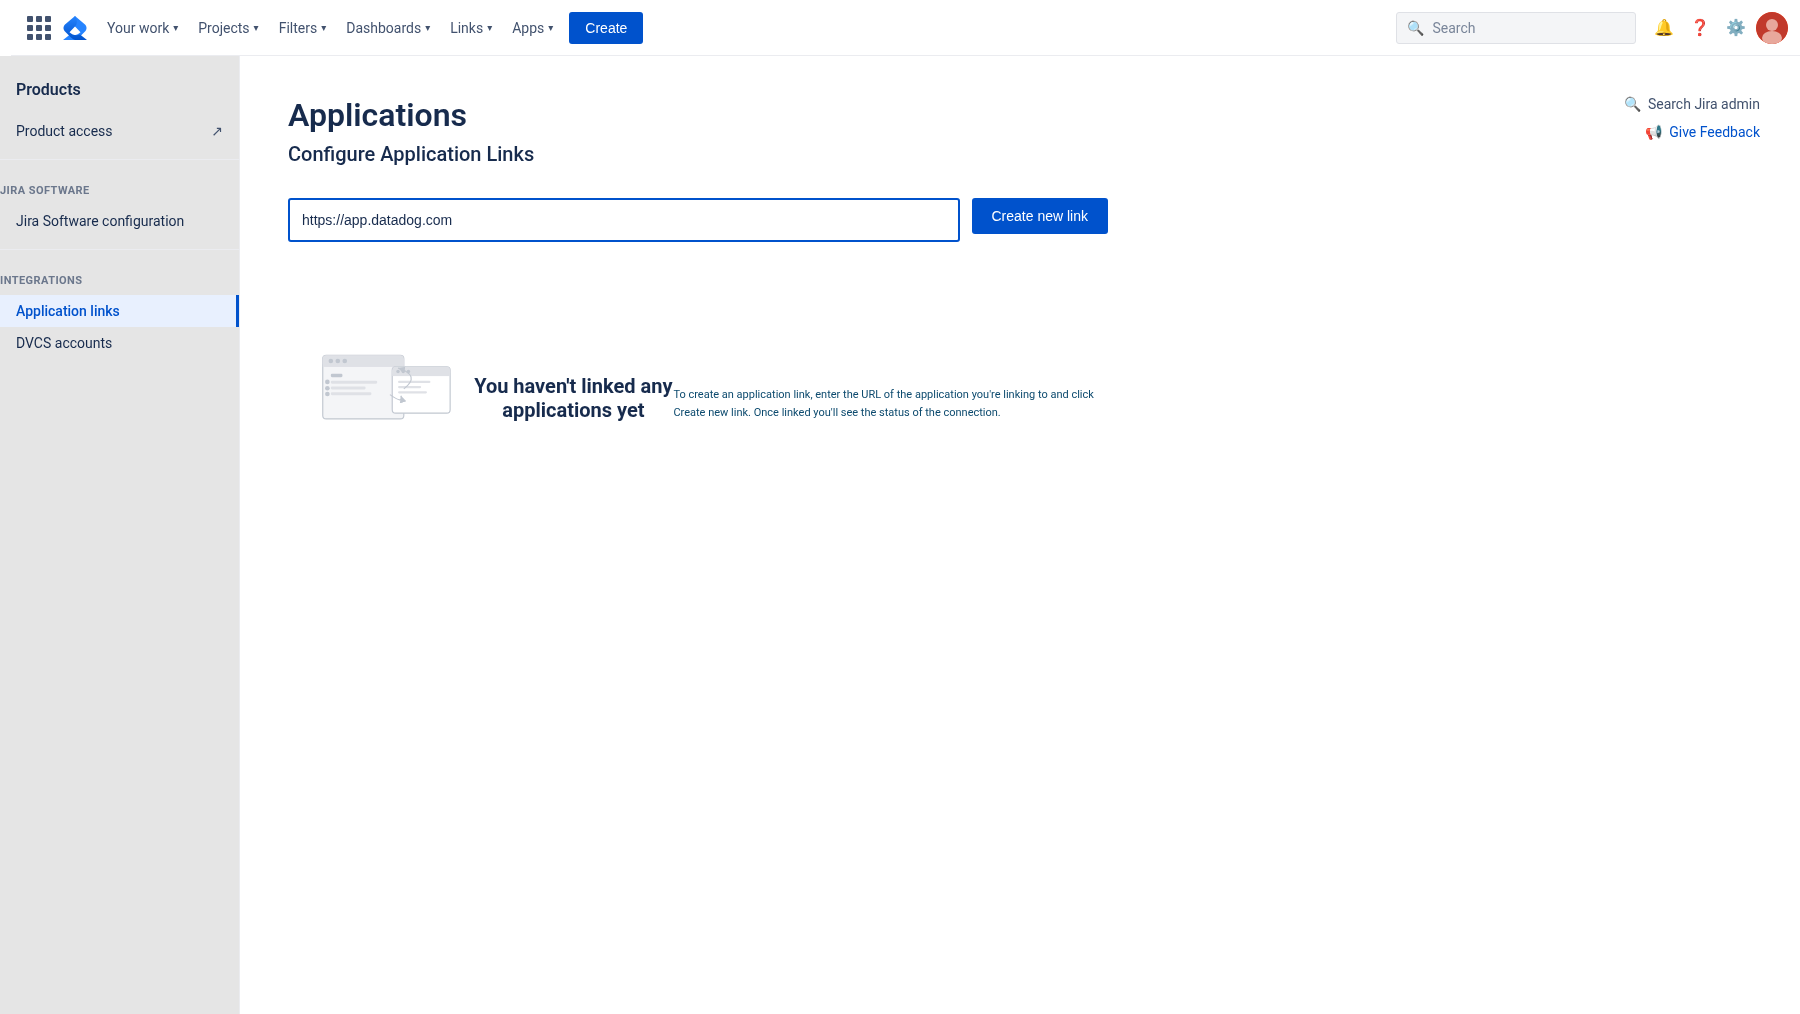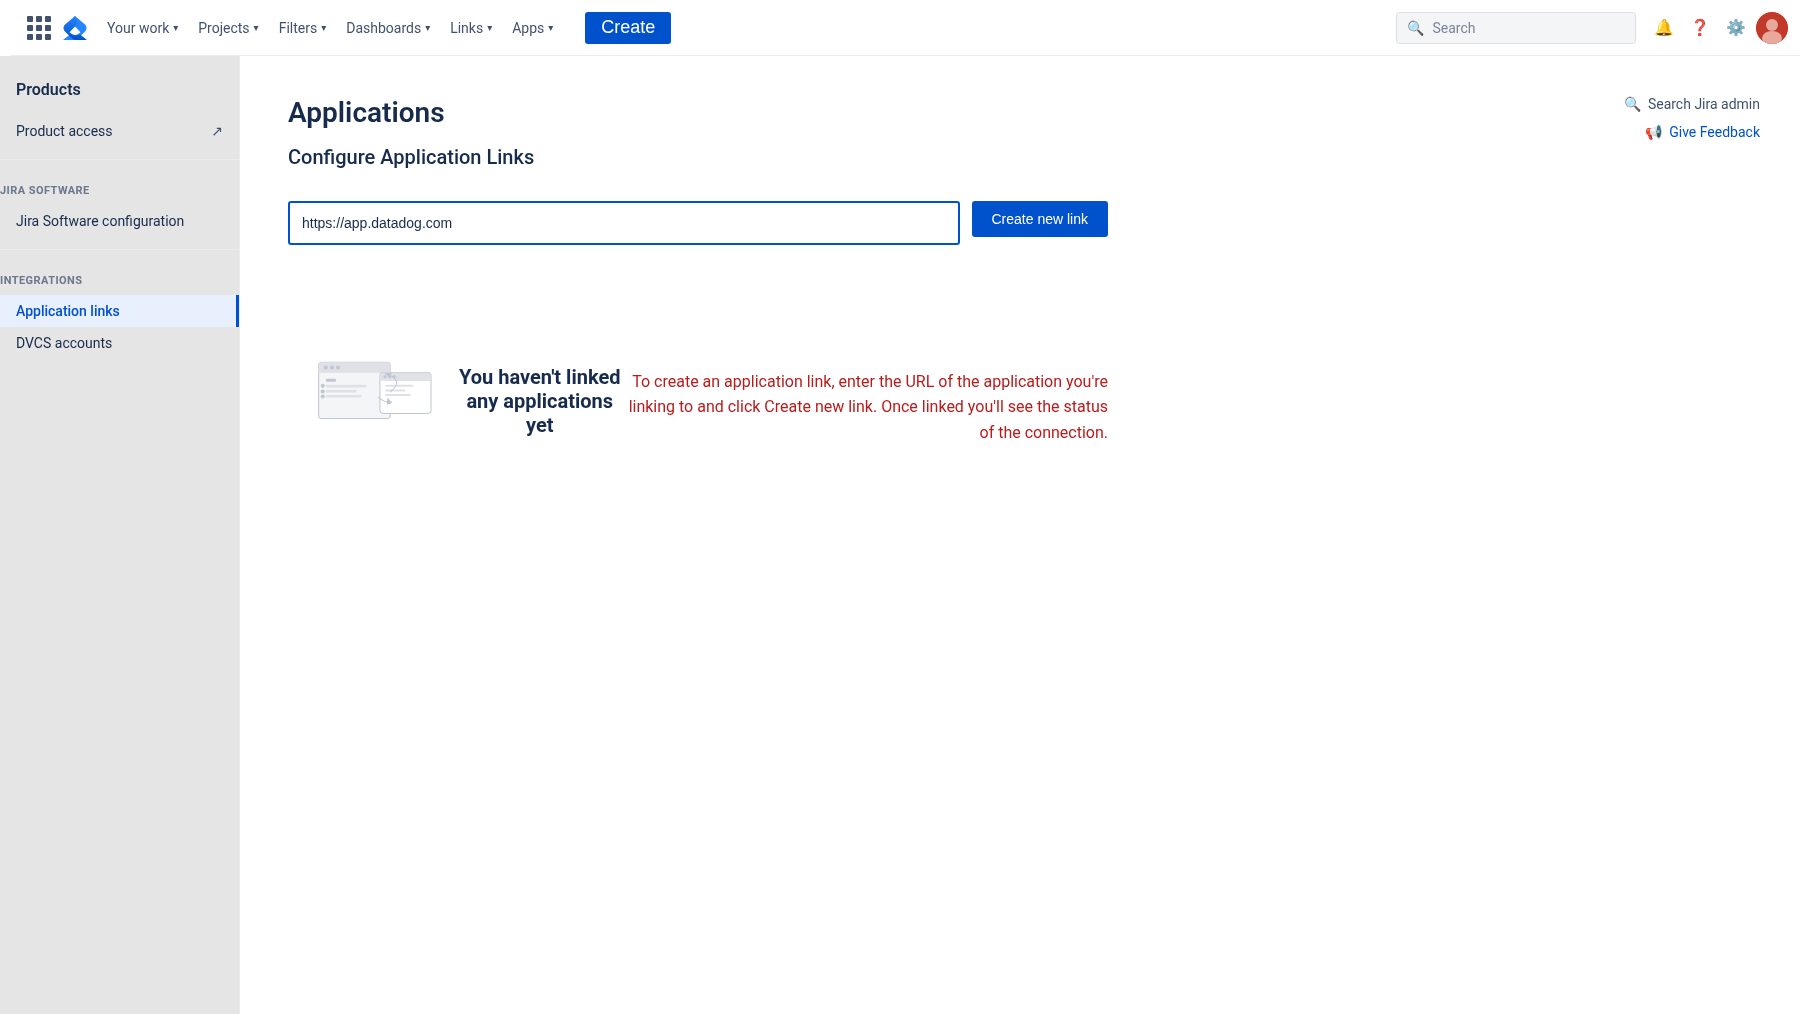--- a/index.html
+++ b/index.html
@@ -32,22 +32,22 @@
       padding: 0 8px; height: 32px;
       font-size: 14px; font-weight: 400; color: #42526e;
       cursor: pointer; border-radius: 3px;
       white-space: nowrap;
     }
     .nav-chevron { font-size: 10px; color: #42526e; }
     .nav-create-btn {
       background: #0052cc; color: #fff;
       border: none; border-radius: 3px;
       padding: 0 16px; height: 32px;
-      font-size: 18px; font-weight: 500;
-      cursor: pointer; margin-left: 20px;
+      font-size: 14px; font-weight: 500;
+      cursor: pointer; margin-left: 4px;
     }
     .nav-spacer { flex: 1; }
     .nav-search {
       display: flex; align-items: center;
       border: 1px solid #dfe1e6; border-radius: 3px;
       padding: 0 10px; height: 32px; width: 240px;
       background: #f4f5f7; gap: 8px;
       cursor: text;
     }
     .nav-search-icon { color: #7a869a; font-size: 14px; }
@@ -107,22 +107,22 @@
     }
 
     
     .main-content {
       flex: 1;
       padding: 40px 40px 40px 48px;
       position: relative;
     }
 
     .page-title {
-      font-size: 28px; font-weight: 600; color: #172b4d;
-      margin-bottom: 16px;
+      font-size: 32px; font-weight: 600; color: #172b4d;
+      margin-bottom: 8px;
     }
     .page-subtitle {
       font-size: 20px; font-weight: 500; color: #172b4d;
       margin-bottom: 32px;
     }
 
     
     .top-right-actions {
       position: absolute;
       top: 40px; right: 40px;
@@ -170,22 +170,22 @@
     }
     .illustration {
       width: 320px; height: 160px;
       margin-bottom: 28px;
     }
     .empty-title {
       font-size: 20px; font-weight: 700; color: #172b4d;
       margin-bottom: 12px; text-align: center;
     }
     .empty-desc {
-      font-size: 16px; color: #b91c1c;
-      text-align: right; max-width: 480px;
+      font-size: 11px; color: #0c4a6e;
+      text-align: left; max-width: 480px;
       line-height: 1.6;
     }
 
     
     .grid-dots {
       display: grid; grid-template-columns: repeat(3,6px); gap: 3px;
     }
     .grid-dot { width: 6px; height: 6px; background: #42526e; border-radius: 1px; }
   </style>
 </head>

